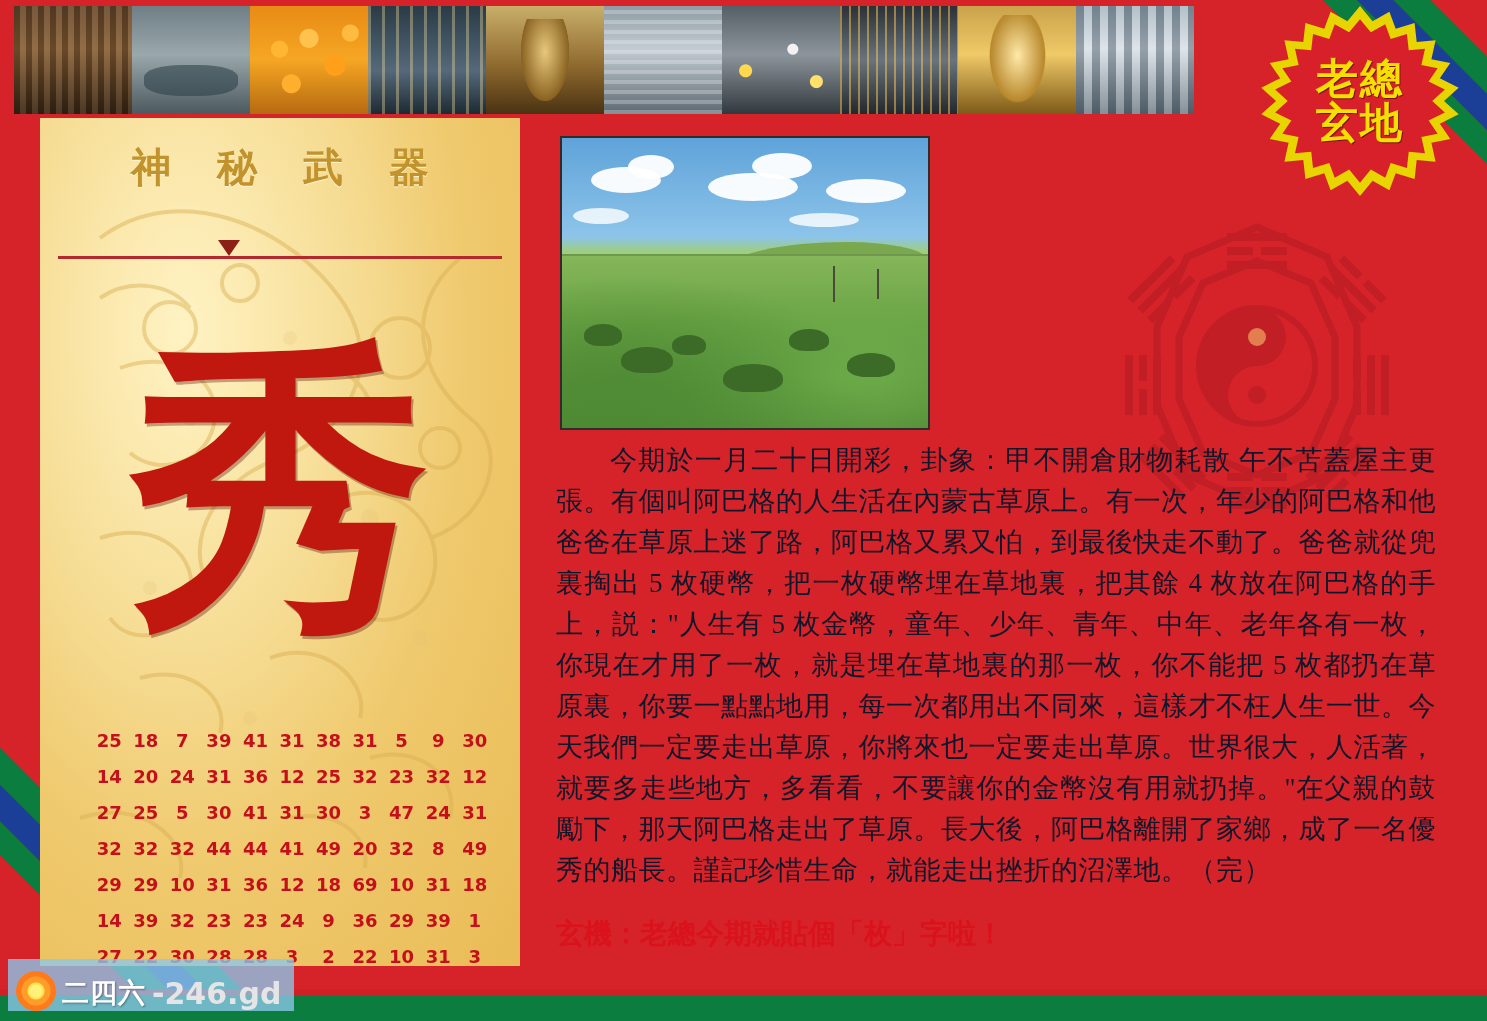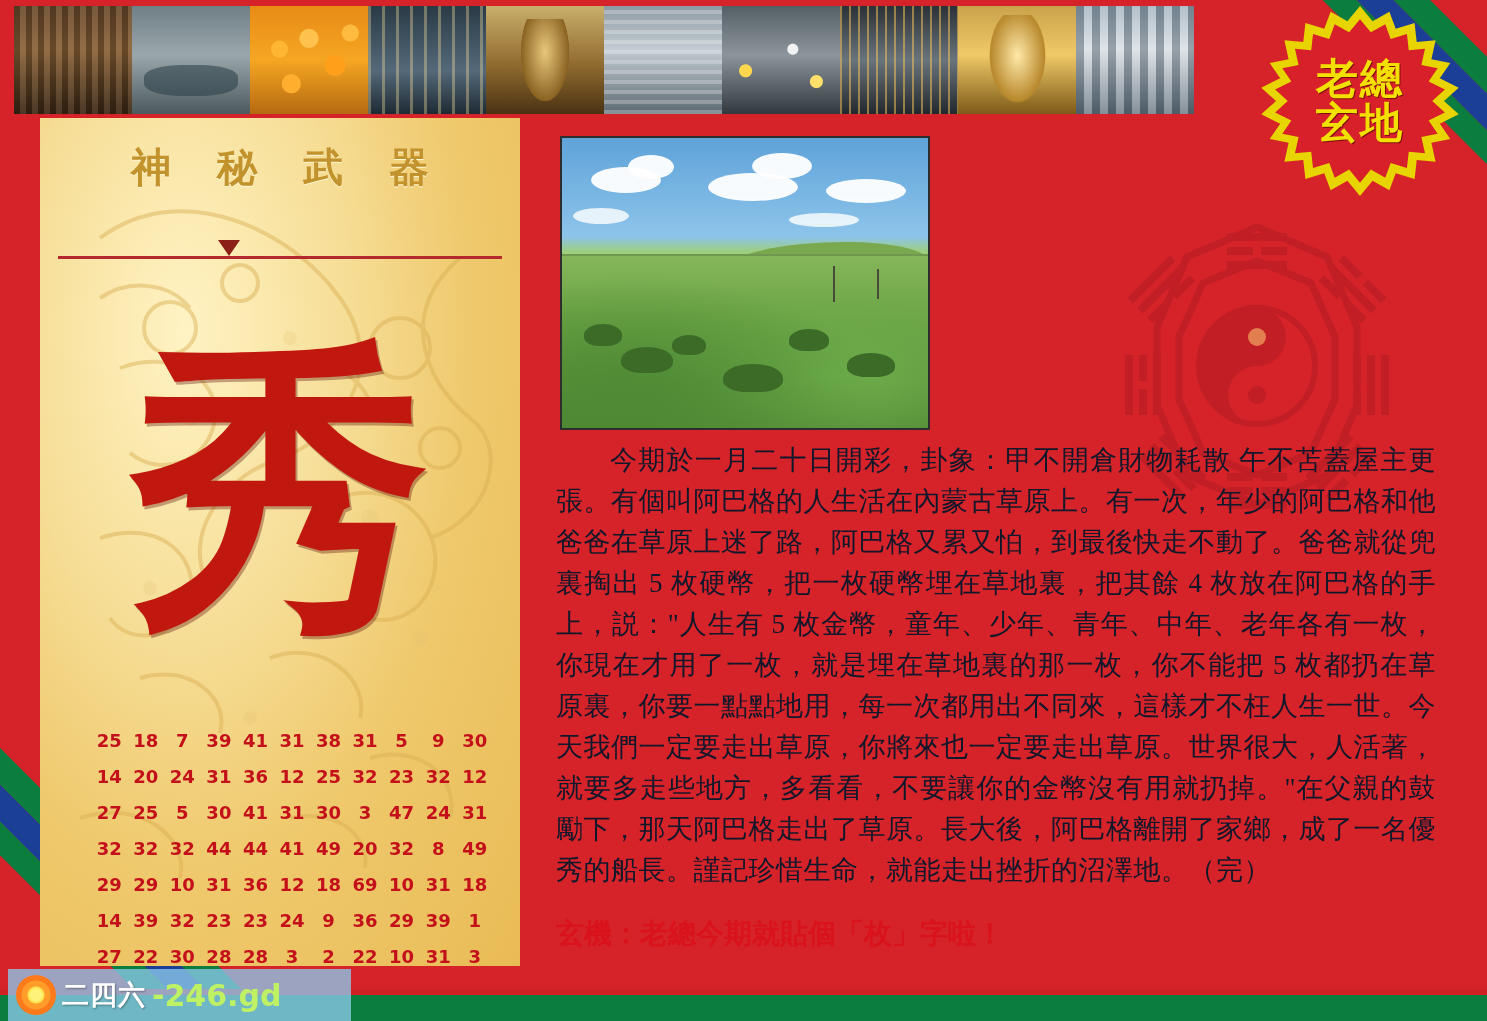--- a/index.html
+++ b/index.html
@@ -193,41 +193,41 @@
   }
   .article p{margin:0;text-indent:2em;}
   .hint{
     position:absolute;left:556px;top:915px;width:880px;
     color:#d9121b;font-size:28px;font-weight:bold;
     font-family:"DejaVu Sans","Liberation Sans",sans-serif;
   }
 
   
   .watermark{
-    position:absolute;left:8px;bottom:0;width:343px;height:52px;
+    position:absolute;left:8px;bottom:10px;width:286px;height:52px;
     background:rgba(140,200,235,.78);
-    display:flex;align-items:center;gap:6px;padding-left:8px;
+    display:flex;align-items:flex-end;gap:6px;padding-left:8px;
     box-sizing:border-box;
   }
   .watermark .wm-flower{
     width:40px;height:40px;border-radius:50%;
     background:radial-gradient(circle at 50% 50%,#ffe44d 0 8px,#ff9c2a 9px 14px,#ff7a1a 15px 20px);
     flex:none;position:relative;
   }
   .watermark .wm-flower:after{
     content:"";position:absolute;left:7px;top:7px;width:26px;height:26px;border-radius:50%;
     background:radial-gradient(circle,#fff27a 0 6px,transparent 7px);
   }
   .watermark .wm-cn{
     color:#ffffff;font-size:27px;font-weight:bold;letter-spacing:1px;
     text-shadow:1px 1px 2px rgba(0,0,0,.35);
     font-family:"DejaVu Sans","Liberation Sans",sans-serif;
   }
   .watermark .wm-dom{
-    color:#bef264;font-size:30px;font-weight:bold;
+    color:#e5e5e5;font-size:30px;font-weight:bold;
     font-family:"DejaVu Sans","Liberation Sans",sans-serif;
   }
 </style>
 </head>
 <body>
 
 <div class="page">
 
   <div class="tr-stripes">
     <i class="s1"></i>

